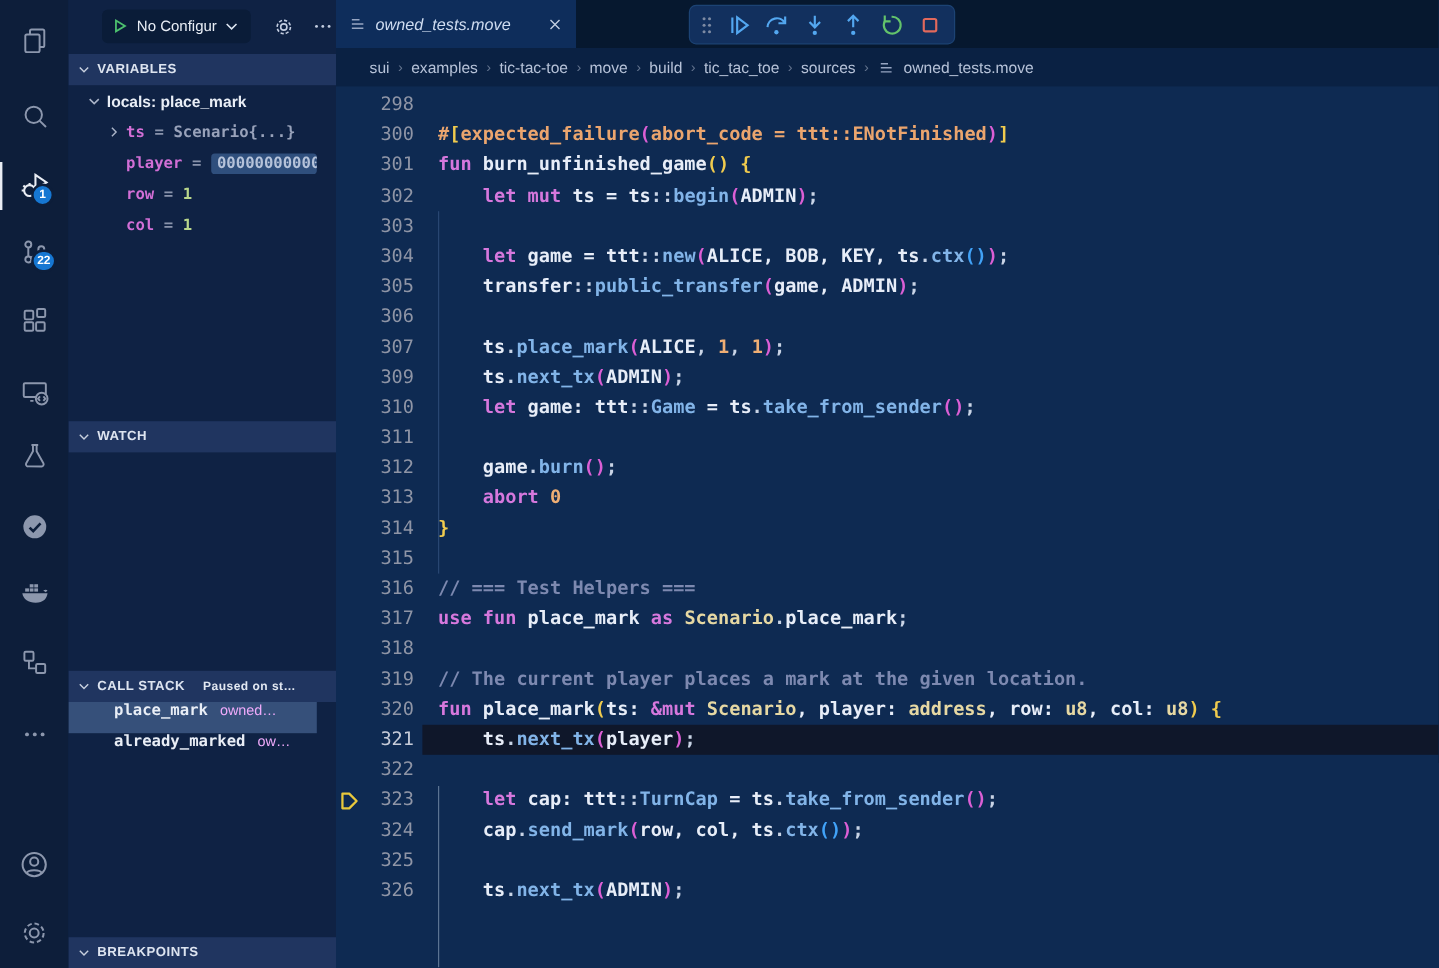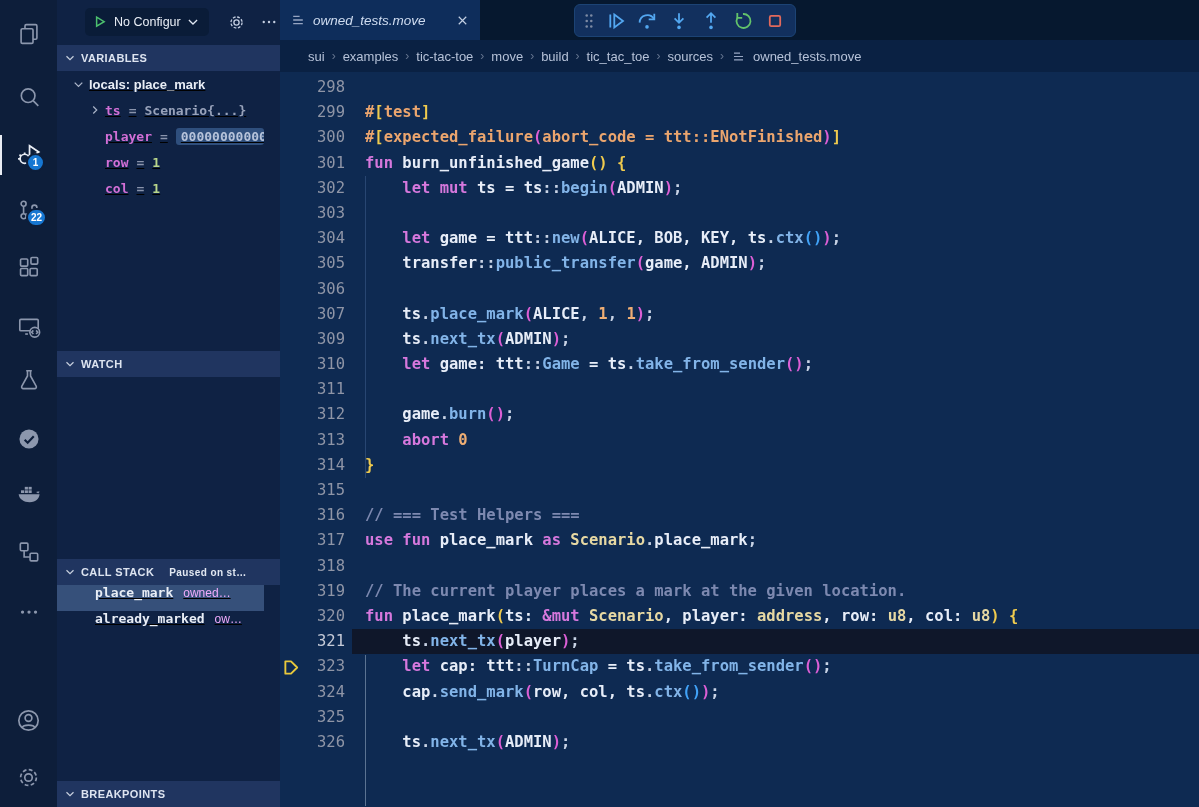--- a/index.html
+++ b/index.html
@@ -17,21 +17,21 @@
   .sidebar { position:absolute; left:57px; top:0; width:223px; height:100%; background:#0f2244; z-index:4; }
   .side-top { position:absolute; top:0; left:0; right:0; height:44px; display:flex; align-items:center; }
   .cfg-pill { margin-left:28px; height:28px; width:124px; background:#0a1c38; border-radius:5px; display:flex; align-items:center; padding:0 6px; gap:5px; cursor:pointer; }
   .cfg-label { color:#e9eef6; font-size:12.5px; white-space:nowrap; overflow:hidden; }
   .side-top .gear { margin-left:18px; color:#c3cde0; cursor:pointer; display:flex; }
   .side-top .dots { margin-left:14px; color:#c3cde0; cursor:pointer; display:flex; }
 
   .sec-head { position:absolute; left:0; right:0; height:26px; background:#203560; display:flex; align-items:center; gap:5px; padding-left:7px; color:#dde4f0; font-size:11px; font-weight:bold; letter-spacing:.4px; cursor:pointer; }
   .sec-status { margin-left:10px; font-size:10px; color:#e2e8f2; font-weight:bold; white-space:nowrap; overflow:hidden; text-overflow:ellipsis; max-width:88px; }
 
-  .tree { position:absolute; left:0; right:16px;text-decoration:underline; }
+  .tree { position:absolute; left:0; right:16px; }
   .tree-row { height:26px; display:flex; align-items:center; cursor:pointer; }
   .scope-row { padding-left:15px; gap:4px; color:#e9eef6; font-size:13px; font-weight:bold; }
   .var-row { padding-left:30px; gap:2px; font-family:"DejaVu Sans Mono", monospace; font-size:13px; font-weight:600; }
   .chev { width:16px; display:flex; justify-content:center; color:#aab4c8; flex:none; }
   .chev.hidden { visibility:hidden; }
   .var-name { color:#d26fd6; }
   .var-eq { color:#8a94ac; margin:0 6px; }
   .val-muted { color:#98a2ba; }
   .val-num { color:#b9d68b; }
   .val-pill { color:#b6c3da; background:#2f4f7d; border-radius:3px; padding:1px 5px; max-width:120px; white-space:nowrap; overflow:hidden; }
@@ -370,21 +370,20 @@
           <svg width="15" height="15" viewBox="0 0 20 20" fill="none" stroke="#96a5c2" stroke-width="1.6">
             <path d="M4 5.5 H12 M4 10 H16 M4 14.5 H16"></path>
           </svg>
         </span>
         <span class="crumb">owned_tests.move</span>
       </nav>
 
     <div class="code">
       <div id="code-lines">
           <div class="code-line"><div class="gutter">298</div><div class="line-content"></div></div>
-          <div class="code-line"><div class="gutter">299</div><div class="line-content"><span style="color: rgb(235, 165, 110);">#</span><span style="color: rgb(240, 203, 78);">[</span><span style="color: rgb(235, 165, 110);">test</span><span style="color: rgb(240, 203, 78);">]</span></div></div>
           <div class="code-line"><div class="gutter">300</div><div class="line-content"><span style="color: rgb(235, 165, 110);">#</span><span style="color: rgb(240, 203, 78);">[</span><span style="color: rgb(235, 165, 110);">expected_failure</span><span style="color: rgb(219, 95, 213);">(</span><span style="color: rgb(235, 165, 110);">abort_code = </span><span style="color: rgb(235, 165, 110);">ttt::ENotFinished</span><span style="color: rgb(219, 95, 213);">)</span><span style="color: rgb(240, 203, 78);">]</span></div></div>
           <div class="code-line"><div class="gutter">301</div><div class="line-content"><span style="color: rgb(214, 120, 221);">fun </span><span style="color: rgb(231, 237, 248);">burn_unfinished_game</span><span style="color: rgb(240, 203, 78);">()</span><span style="color: rgb(240, 203, 78);"> {</span></div></div>
           <div class="code-line"><div class="gutter">302</div><div class="line-content"><span style="color: rgb(201, 212, 230);">    </span><span style="color: rgb(214, 120, 221);">let mut</span><span style="color: rgb(231, 237, 248);"> ts = ts</span><span style="color: rgb(201, 212, 230);">::</span><span style="color: rgb(130, 180, 232);">begin</span><span style="color: rgb(219, 95, 213);">(</span><span style="color: rgb(231, 237, 248);">ADMIN</span><span style="color: rgb(219, 95, 213);">)</span><span style="color: rgb(201, 212, 230);">;</span></div></div>
           <div class="code-line"><div class="gutter">303</div><div class="line-content"></div></div>
           <div class="code-line"><div class="gutter">304</div><div class="line-content"><span style="color: rgb(201, 212, 230);">    </span><span style="color: rgb(214, 120, 221);">let</span><span style="color: rgb(231, 237, 248);"> game = ttt</span><span style="color: rgb(201, 212, 230);">::</span><span style="color: rgb(130, 180, 232);">new</span><span style="color: rgb(219, 95, 213);">(</span><span style="color: rgb(231, 237, 248);">ALICE, BOB, KEY, ts</span><span style="color: rgb(201, 212, 230);">.</span><span style="color: rgb(130, 180, 232);">ctx</span><span style="color: rgb(65, 162, 247);">()</span><span style="color: rgb(219, 95, 213);">)</span><span style="color: rgb(201, 212, 230);">;</span></div></div>
           <div class="code-line"><div class="gutter">305</div><div class="line-content"><span style="color: rgb(201, 212, 230);">    </span><span style="color: rgb(231, 237, 248);">transfer</span><span style="color: rgb(201, 212, 230);">::</span><span style="color: rgb(130, 180, 232);">public_transfer</span><span style="color: rgb(219, 95, 213);">(</span><span style="color: rgb(231, 237, 248);">game, ADMIN</span><span style="color: rgb(219, 95, 213);">)</span><span style="color: rgb(201, 212, 230);">;</span></div></div>
           <div class="code-line"><div class="gutter">306</div><div class="line-content"></div></div>
           <div class="code-line"><div class="gutter">307</div><div class="line-content"><span style="color: rgb(201, 212, 230);">    </span><span style="color: rgb(231, 237, 248);">ts</span><span style="color: rgb(201, 212, 230);">.</span><span style="color: rgb(130, 180, 232);">place_mark</span><span style="color: rgb(219, 95, 213);">(</span><span style="color: rgb(231, 237, 248);">ALICE</span><span style="color: rgb(201, 212, 230);">, </span><span style="color: rgb(239, 174, 116);">1</span><span style="color: rgb(201, 212, 230);">, </span><span style="color: rgb(239, 174, 116);">1</span><span style="color: rgb(219, 95, 213);">)</span><span style="color: rgb(201, 212, 230);">;</span></div></div>
           <div class="code-line"><div class="gutter">309</div><div class="line-content"><span style="color: rgb(201, 212, 230);">    </span><span style="color: rgb(231, 237, 248);">ts</span><span style="color: rgb(201, 212, 230);">.</span><span style="color: rgb(130, 180, 232);">next_tx</span><span style="color: rgb(219, 95, 213);">(</span><span style="color: rgb(231, 237, 248);">ADMIN</span><span style="color: rgb(219, 95, 213);">)</span><span style="color: rgb(201, 212, 230);">;</span></div></div>
           <div class="code-line"><div class="gutter">310</div><div class="line-content"><span style="color: rgb(201, 212, 230);">    </span><span style="color: rgb(214, 120, 221);">let</span><span style="color: rgb(231, 237, 248);"> game: ttt</span><span style="color: rgb(201, 212, 230);">::</span><span style="color: rgb(130, 180, 232);">Game</span><span style="color: rgb(231, 237, 248);"> = ts</span><span style="color: rgb(201, 212, 230);">.</span><span style="color: rgb(130, 180, 232);">take_from_sender</span><span style="color: rgb(219, 95, 213);">()</span><span style="color: rgb(201, 212, 230);">;</span></div></div>
@@ -392,20 +391,21 @@
           <div class="code-line"><div class="gutter">312</div><div class="line-content"><span style="color: rgb(201, 212, 230);">    </span><span style="color: rgb(231, 237, 248);">game</span><span style="color: rgb(201, 212, 230);">.</span><span style="color: rgb(130, 180, 232);">burn</span><span style="color: rgb(219, 95, 213);">()</span><span style="color: rgb(201, 212, 230);">;</span></div></div>
           <div class="code-line"><div class="gutter">313</div><div class="line-content"><span style="color: rgb(201, 212, 230);">    </span><span style="color: rgb(214, 120, 221);">abort</span><span style="color: rgb(201, 212, 230);"> </span><span style="color: rgb(239, 174, 116);">0</span></div></div>
           <div class="code-line"><div class="gutter">314</div><div class="line-content"><span style="color: rgb(240, 203, 78);">}</span></div></div>
           <div class="code-line"><div class="gutter">315</div><div class="line-content"></div></div>
           <div class="code-line"><div class="gutter">316</div><div class="line-content"><span style="color: rgb(125, 137, 176);">// === Test Helpers ===</span></div></div>
           <div class="code-line"><div class="gutter">317</div><div class="line-content"><span style="color: rgb(214, 120, 221);">use fun</span><span style="color: rgb(231, 237, 248);"> place_mark </span><span style="color: rgb(214, 120, 221);">as</span><span style="color: rgb(201, 212, 230);"> </span><span style="color: rgb(230, 216, 163);">Scenario</span><span style="color: rgb(201, 212, 230);">.</span><span style="color: rgb(231, 237, 248);">place_mark</span><span style="color: rgb(201, 212, 230);">;</span></div></div>
           <div class="code-line"><div class="gutter">318</div><div class="line-content"></div></div>
           <div class="code-line"><div class="gutter">319</div><div class="line-content"><span style="color: rgb(125, 137, 176);">// The current player places a mark at the given location.</span></div></div>
           <div class="code-line"><div class="gutter">320</div><div class="line-content"><span style="color: rgb(214, 120, 221);">fun </span><span style="color: rgb(231, 237, 248);">place_mark</span><span style="color: rgb(240, 203, 78);">(</span><span style="color: rgb(231, 237, 248);">ts: </span><span style="color: rgb(214, 120, 221);">&amp;mut</span><span style="color: rgb(201, 212, 230);"> </span><span style="color: rgb(230, 216, 163);">Scenario</span><span style="color: rgb(231, 237, 248);">, player: </span><span style="color: rgb(230, 216, 163);">address</span><span style="color: rgb(231, 237, 248);">, row: </span><span style="color: rgb(230, 216, 163);">u8</span><span style="color: rgb(231, 237, 248);">, col: </span><span style="color: rgb(230, 216, 163);">u8</span><span style="color: rgb(240, 203, 78);">)</span><span style="color: rgb(240, 203, 78);"> {</span></div></div>
           <div class="code-line current"><div class="gutter">321</div><div class="line-content"><span style="color: rgb(201, 212, 230);">    </span><span style="color: rgb(231, 237, 248);">ts</span><span style="color: rgb(201, 212, 230);">.</span><span style="color: rgb(130, 180, 232);">next_tx</span><span style="color: rgb(219, 95, 213);">(</span><span style="color: rgb(231, 237, 248);">player</span><span style="color: rgb(219, 95, 213);">)</span><span style="color: rgb(201, 212, 230);">;</span></div></div>
+          <div class="code-line"><div class="gutter">322</div><div class="line-content"></div></div>
           <div class="code-line"><div class="gutter">323</div><div class="line-content"><span style="color: rgb(201, 212, 230);">    </span><span style="color: rgb(214, 120, 221);">let</span><span style="color: rgb(231, 237, 248);"> cap: ttt</span><span style="color: rgb(201, 212, 230);">::</span><span style="color: rgb(130, 180, 232);">TurnCap</span><span style="color: rgb(231, 237, 248);"> = ts</span><span style="color: rgb(201, 212, 230);">.</span><span style="color: rgb(130, 180, 232);">take_from_sender</span><span style="color: rgb(219, 95, 213);">()</span><span style="color: rgb(201, 212, 230);">;</span></div></div>
           <div class="code-line"><div class="gutter">324</div><div class="line-content"><span style="color: rgb(201, 212, 230);">    </span><span style="color: rgb(231, 237, 248);">cap</span><span style="color: rgb(201, 212, 230);">.</span><span style="color: rgb(130, 180, 232);">send_mark</span><span style="color: rgb(219, 95, 213);">(</span><span style="color: rgb(231, 237, 248);">row, col, ts</span><span style="color: rgb(201, 212, 230);">.</span><span style="color: rgb(130, 180, 232);">ctx</span><span style="color: rgb(65, 162, 247);">()</span><span style="color: rgb(219, 95, 213);">)</span><span style="color: rgb(201, 212, 230);">;</span></div></div>
           <div class="code-line"><div class="gutter">325</div><div class="line-content"></div></div>
           <div class="code-line"><div class="gutter">326</div><div class="line-content"><span style="color: rgb(201, 212, 230);">    </span><span style="color: rgb(231, 237, 248);">ts</span><span style="color: rgb(201, 212, 230);">.</span><span style="color: rgb(130, 180, 232);">next_tx</span><span style="color: rgb(219, 95, 213);">(</span><span style="color: rgb(231, 237, 248);">ADMIN</span><span style="color: rgb(219, 95, 213);">)</span><span style="color: rgb(201, 212, 230);">;</span></div></div>
         </div>
       <div id="code-overlays">
           <div class="guide" style="top: 103.8px; height: 302.4px;"></div>
           <div class="guide strong" style="top: 582.6px; height: 151.2px;"></div>
           <div class="exec-pointer" style="top: 586.6px;"><svg width="17" height="17" viewBox="0 0 18 18" fill="none" stroke="#e9c93c" stroke-width="2" stroke-linejoin="round">
               <path d="M2.5 2.5 H8.5 L15 9 L8.5 15.5 H2.5 Z"></path>

